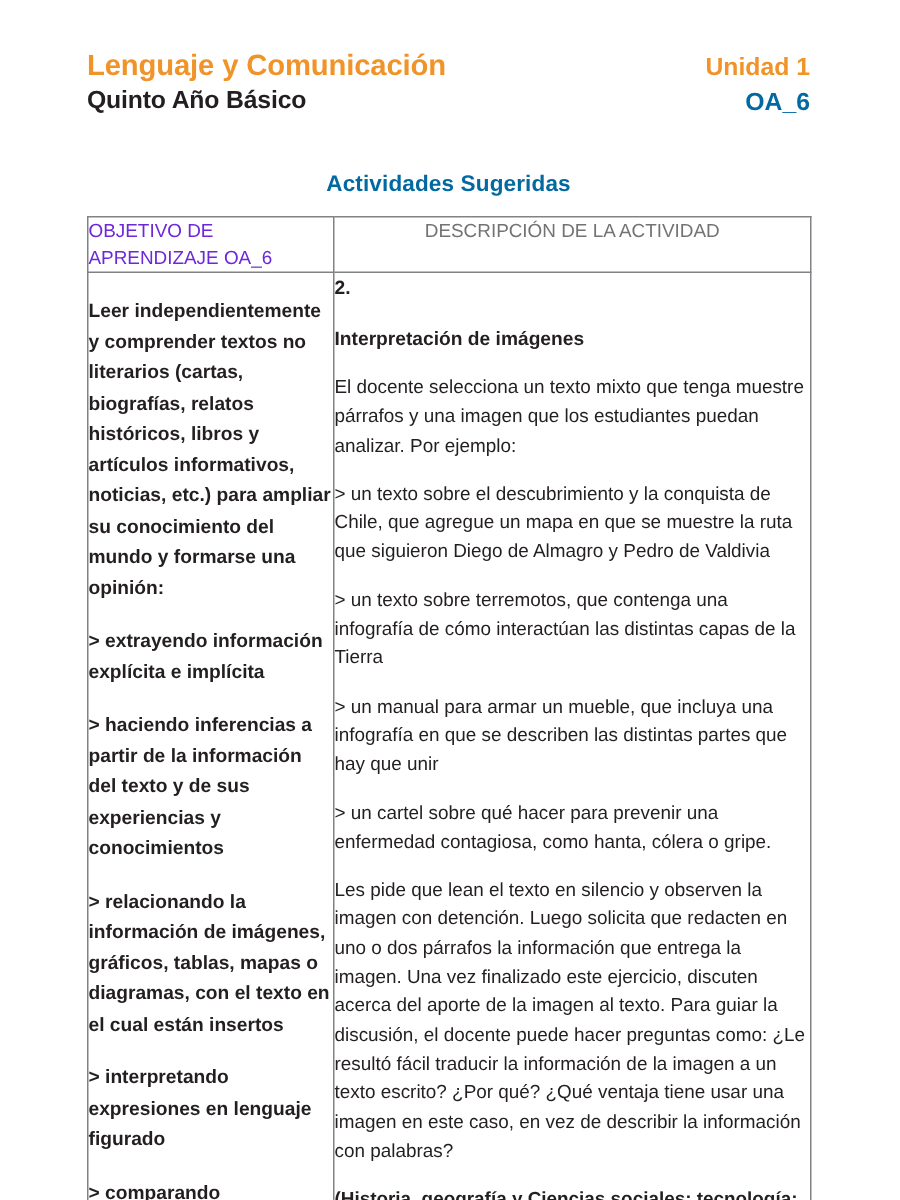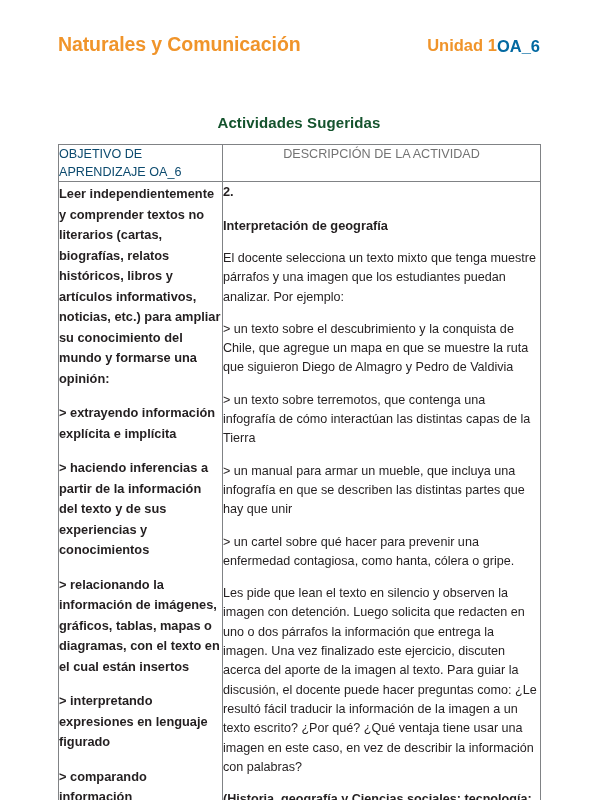--- a/index.html
+++ b/index.html
@@ -31,21 +31,21 @@
     display: flex;
     justify-content: space-between;
     align-items: flex-start;
   }
   .header-left {
     display: flex;
     flex-direction: column;
   }
   .header-right {
     display: flex;
-    flex-direction: row;
+    flex-direction: column;
     align-items: flex-end;
     padding-top: 1px;
   }
   .subject-title {
     font-size: 19.5px;
     font-weight: bold;
     color: #F0942A;
     line-height: 24px;
     letter-spacing: -0.1px;
     white-space: nowrap;
@@ -75,21 +75,21 @@
 
   
   .section-title {
     position: absolute;
     left: 58px;
     top: 114px;
     width: 482px;
     text-align: center;
     font-size: 15px;
     font-weight: bold;
-    color: #14532d;
+    color: #0369a1;
     letter-spacing: 0.1px;
   }
 
   
   .activity-table {
     position: absolute;
     left: 58px;
     top: 144px;
     width: 482px;
     border-collapse: collapse;
@@ -102,21 +102,21 @@
     padding: 0;
   }
   .col-objective { width: 164px; }
   .col-description { width: 318px; }
 
   .th-objective {
     padding: 5px 6px 8px 6px;
     text-align: left;
     font-size: 12.6px;
     font-weight: normal;
-    color: #0c4a6e;
+    color: #6d28d9;
     line-height: 18px;
   }
   .th-description {
     padding: 5px 6px 8px 6px;
     text-align: center;
     font-size: 12.6px;
     font-weight: normal;
     color: #737373;
     line-height: 18px;
   }
@@ -126,21 +126,21 @@
   }
   .cell-description {
     padding: 9px 10px 10px 9px;
   }
 
   .obj-para {
     font-size: 12.8px;
     font-weight: bold;
     color: #231F20;
     line-height: 20.5px;
-    margin: 2px 0 14px 0;
+    margin: 15px 0 14px 0;
   }
   .obj-para:last-child { margin-bottom: 0; }
 
   .desc-num {
     font-size: 12.8px;
     font-weight: bold;
     color: #231F20;
     line-height: 19px;
     margin: 0 0 15px 0;
   }
@@ -166,21 +166,22 @@
     margin: 0;
   }
 </style>
 </head>
 <body>
 
 <div class="page">
 
   <div class="doc-header">
     <div class="header-left">
-      <div class="subject-title">Naturales y Comunicación</div>
+      <div class="subject-title">Lenguaje y Comunicación</div>
+      <div class="grade-title">Quinto Año Básico</div>
     </div>
     <div class="header-right">
       <div class="unit-label">Unidad 1</div>
       <div class="oa-label">OA_6</div>
     </div>
   </div>
 
   <div class="section-title">Actividades Sugeridas</div>
 
   <table class="activity-table">
@@ -200,21 +201,21 @@
           <p class="obj-para">Leer independientemente y comprender textos no literarios (cartas, biografías, relatos históricos, libros y artículos informativos, noticias, etc.) para ampliar su conocimiento del mundo y formarse una opinión:</p>
           <p class="obj-para">&gt; extrayendo información explícita e implícita</p>
           <p class="obj-para">&gt; haciendo inferencias a partir de la información del texto y de sus experiencias y conocimientos</p>
           <p class="obj-para">&gt; relacionando la información de imágenes, gráficos, tablas, mapas o diagramas, con el texto en el cual están insertos</p>
           <p class="obj-para">&gt; interpretando expresiones en lenguaje figurado</p>
           <p class="obj-para">&gt; comparando información</p>
 
         </td>
         <td class="cell-description">
           <p class="desc-num">2.</p>
-          <p class="desc-sub">Interpretación de geografía</p>
+          <p class="desc-sub">Interpretación de imágenes</p>
           <p class="desc-para">El docente selecciona un texto mixto que tenga muestre párrafos y una imagen que los estudiantes puedan analizar. Por ejemplo:</p>
           <p class="desc-para">&gt; un texto sobre el descubrimiento y la conquista de Chile, que agregue un mapa en que se muestre la ruta que siguieron Diego de Almagro y Pedro de Valdivia</p>
           <p class="desc-para">&gt; un texto sobre terremotos, que contenga una infografía de cómo interactúan las distintas capas de la Tierra</p>
           <p class="desc-para">&gt; un manual para armar un mueble, que incluya una infografía en que se describen las distintas partes que hay que unir</p>
           <p class="desc-para">&gt; un cartel sobre qué hacer para prevenir una enfermedad contagiosa, como hanta, cólera o gripe.</p>
           <p class="desc-para">Les pide que lean el texto en silencio y observen la imagen con detención. Luego solicita que redacten en uno o dos párrafos la información que entrega la imagen. Una vez finalizado este ejercicio, discuten acerca del aporte de la imagen al texto. Para guiar la discusión, el docente puede hacer preguntas como: ¿Le resultó fácil traducir la información de la imagen a un texto escrito? ¿Por qué? ¿Qué ventaja tiene usar una imagen en este caso, en vez de describir la información con palabras?</p>
           <p class="desc-para-bold">(Historia, geografía y Ciencias sociales; tecnología; Ciencias Naturales) R.</p>
         </td>
       </tr>
     </tbody>

